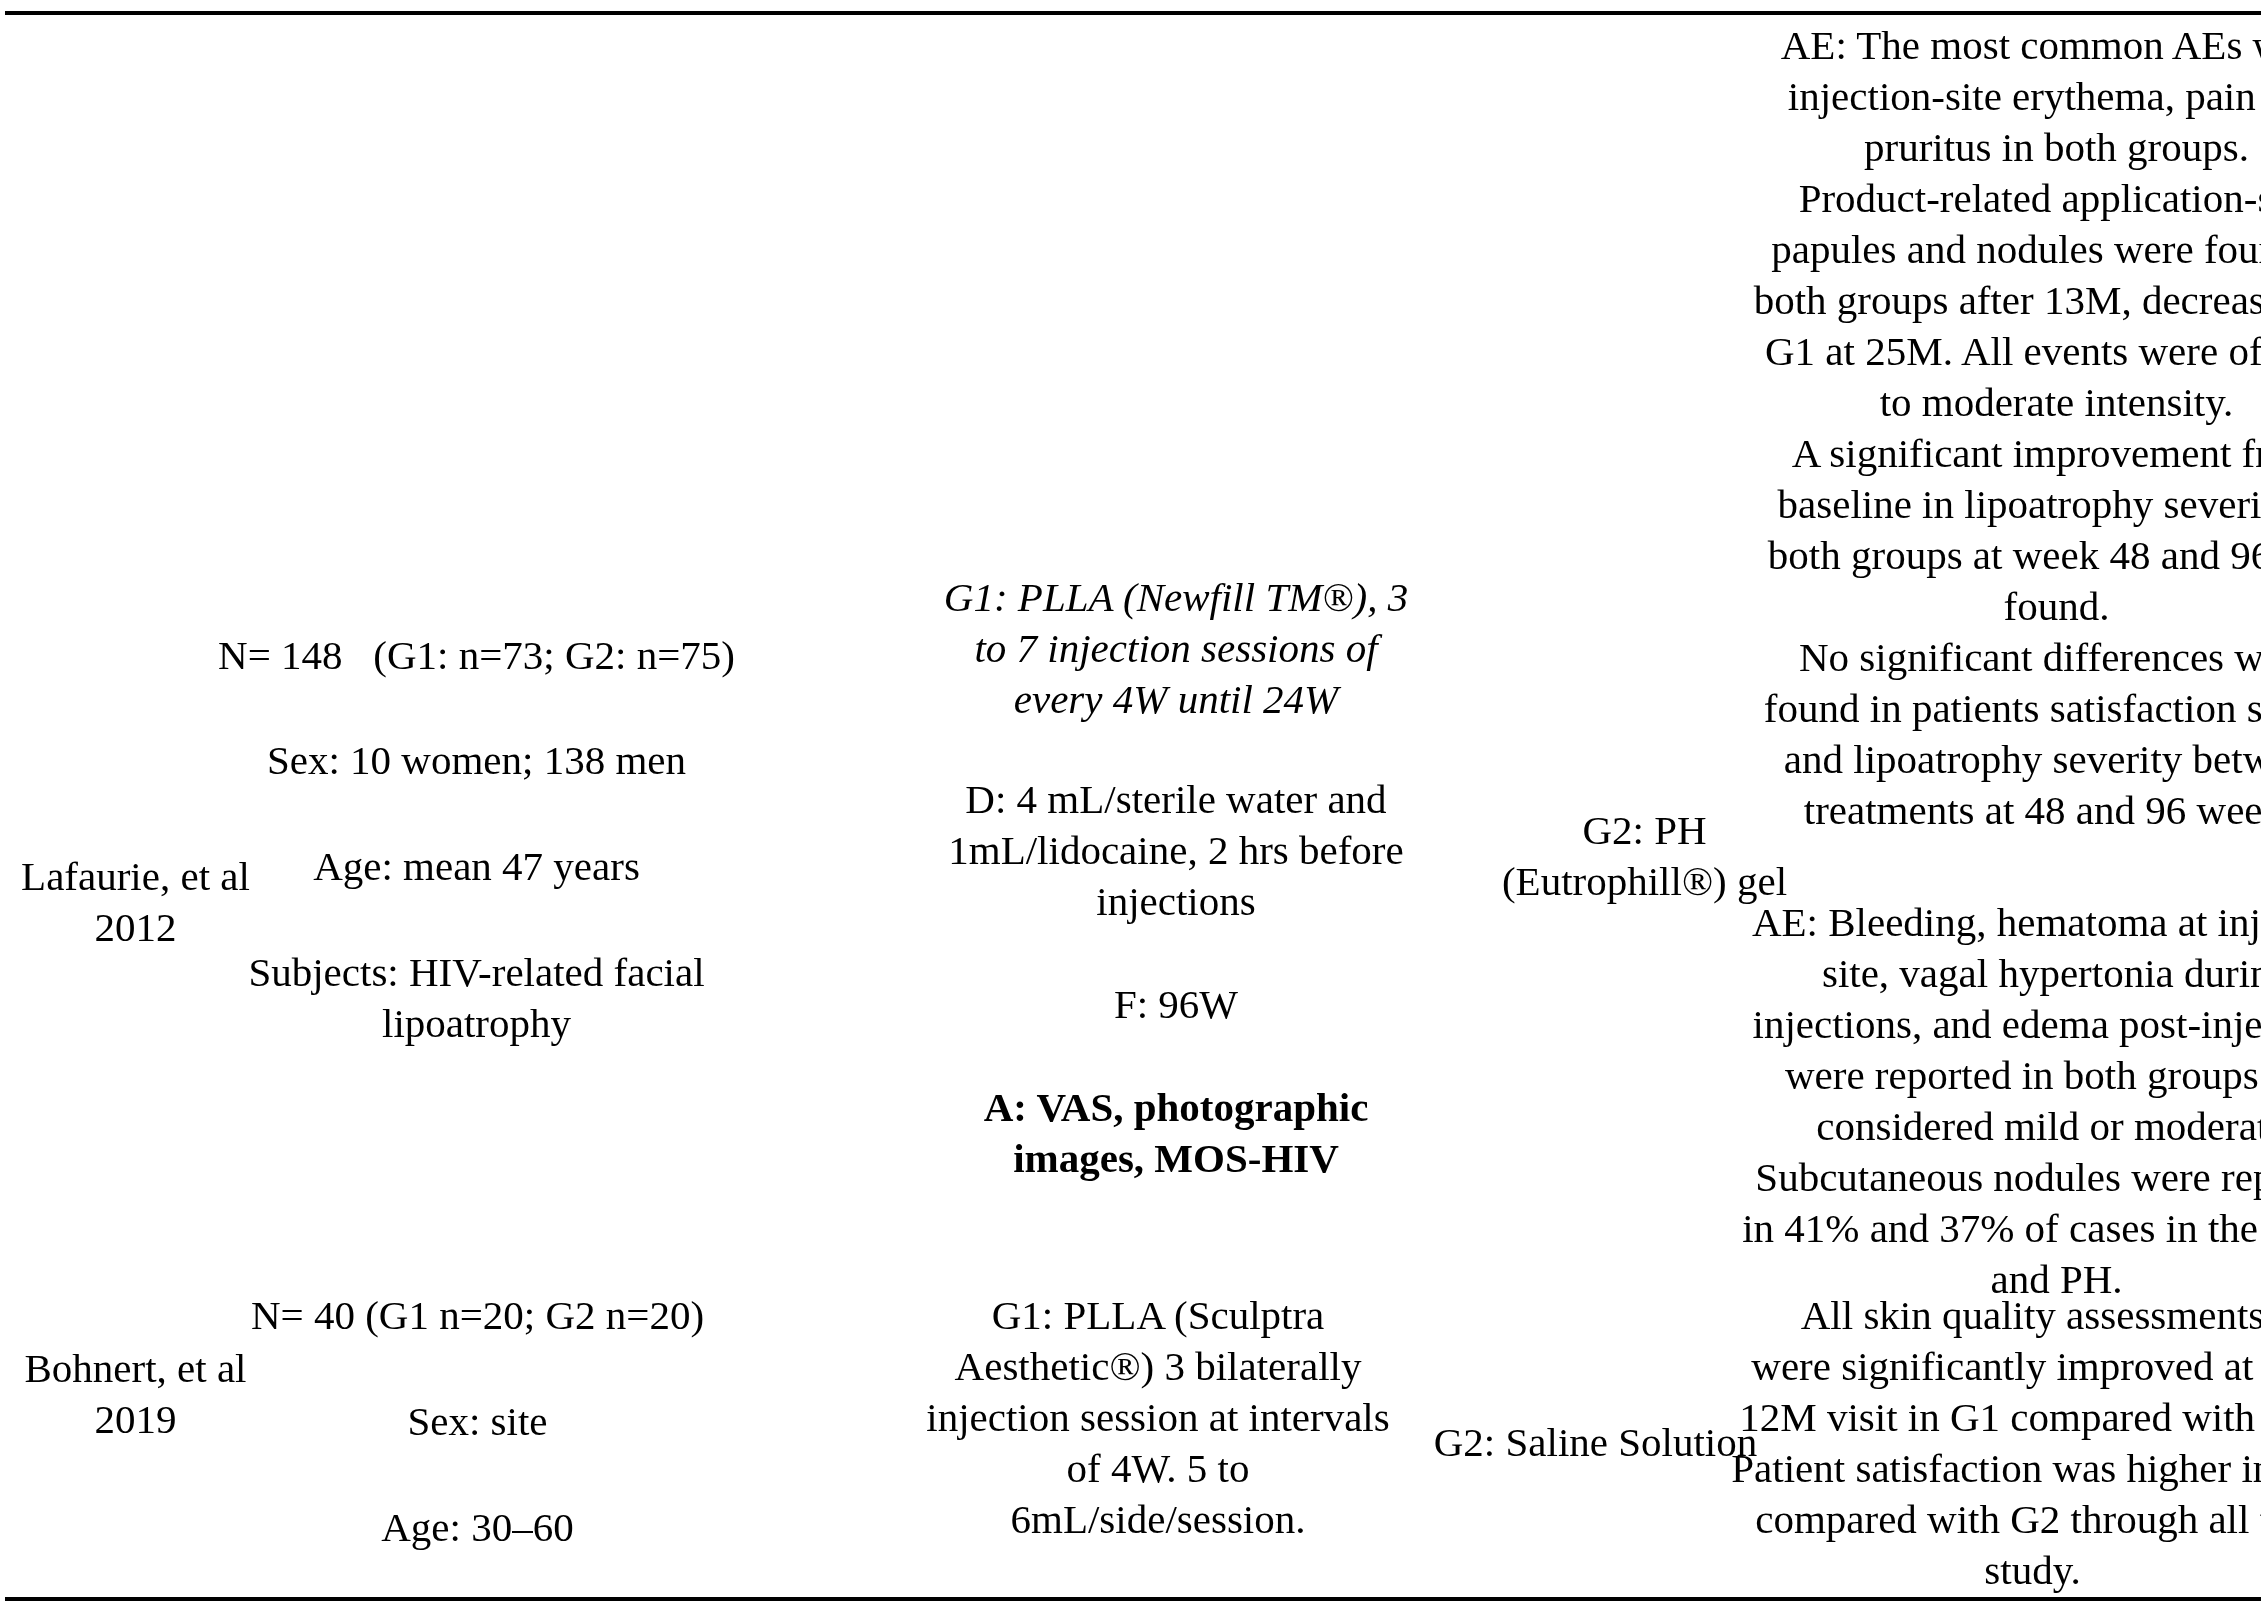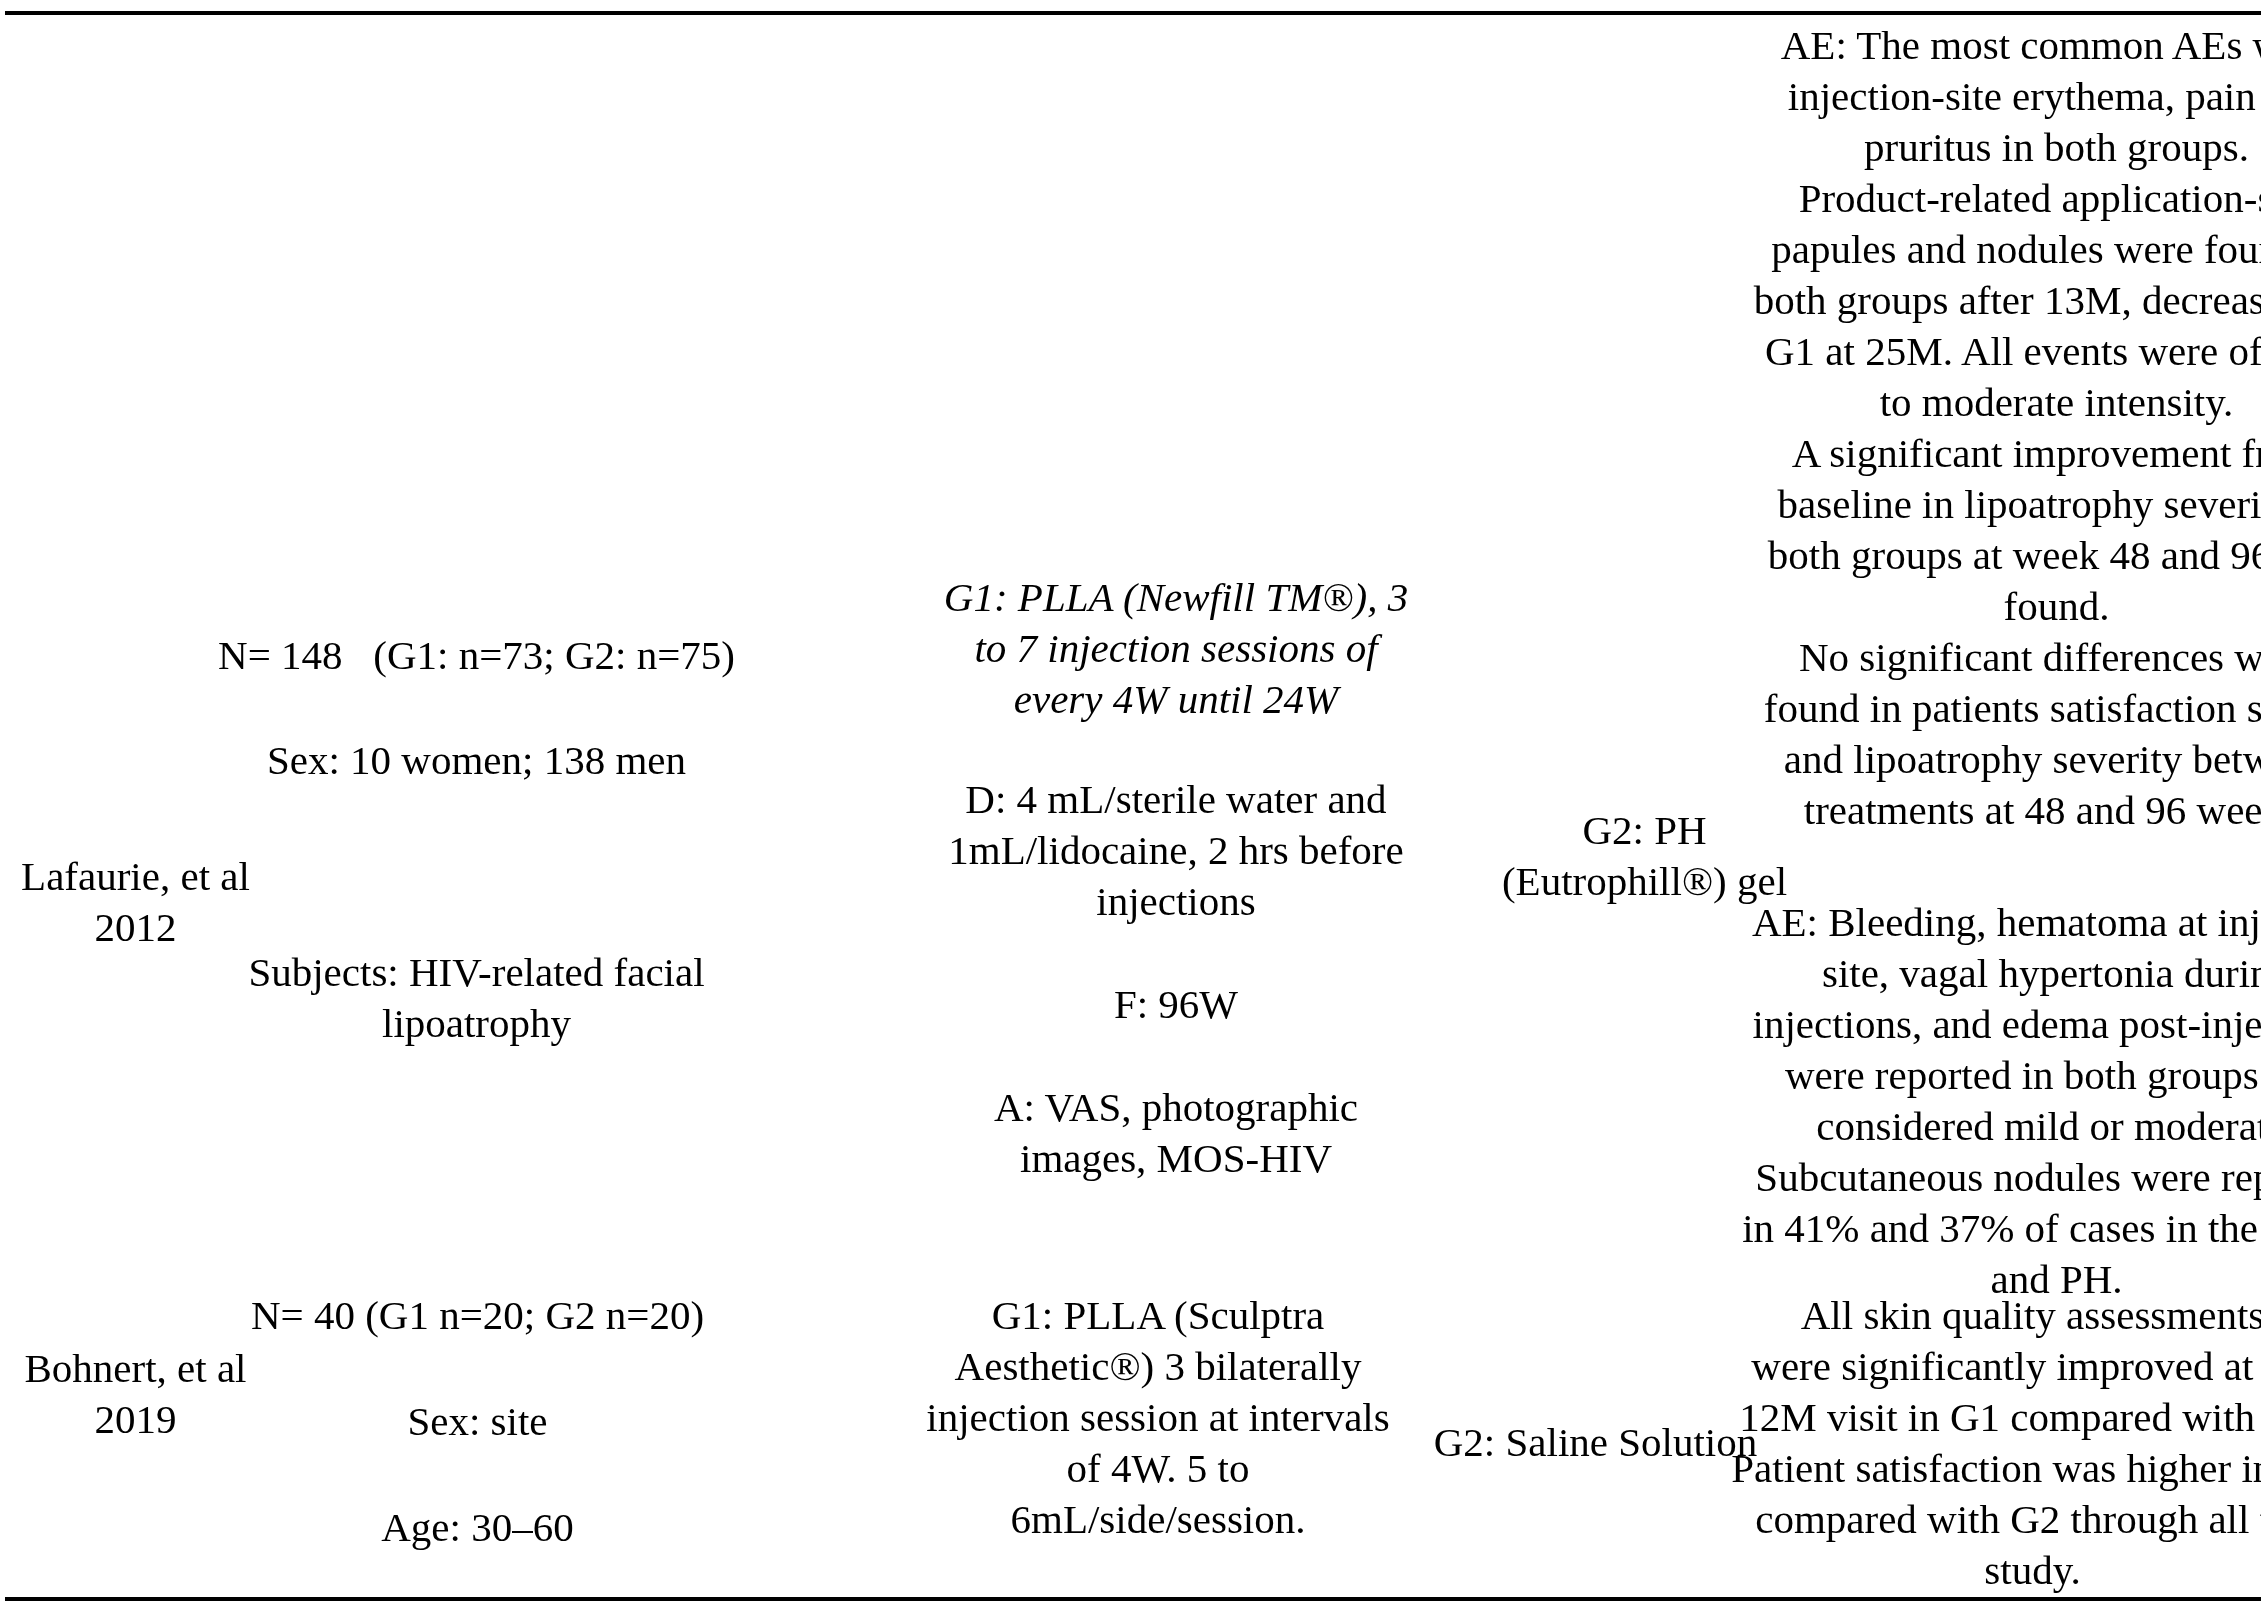--- a/index.html
+++ b/index.html
@@ -37,31 +37,32 @@
 <div id="page">
 
   <div class="rule" style="top:11px;"></div>
   <div class="rule" style="top:1597px;"></div>
 
   <div class="cell" style="left:0px; top:837px; width:271px;margin-top:14px;">Lafaurie, et al
 2012</div>
 
   <div class="cell" style="left:205px; top:630px; width:543px;">N= 148&nbsp;&nbsp;&nbsp;(G1: n=73; G2: n=75)</div>
   <div class="cell" style="left:205px; top:735px; width:543px;">Sex: 10 women; 138 men</div>
+  <div class="cell" style="left:205px; top:841px; width:543px;">Age: mean 47 years</div>
   <div class="cell" style="left:205px; top:947px; width:543px;">Subjects: HIV-related facial
 lipoatrophy</div>
 
   <div class="cell" style="left:882px; top:572px; width:588px;font-style:italic;">G1: PLLA (Newfill TM®), 3
 to 7 injection sessions of
 every 4W until 24W</div>
   <div class="cell" style="left:882px; top:774px; width:588px;">D: 4 mL/sterile water and
 1mL/lidocaine, 2 hrs before
 injections</div>
   <div class="cell" style="left:882px; top:979px; width:588px;">F: 96W</div>
-  <div class="cell" style="left:882px; top:1082px; width:588px;">A: VAS, photographic
+  <div class="cell" style="left:882px; top:1082px; width:588px;font-weight:bold;">A: VAS, photographic
 images, MOS-HIV</div>
 
   <div class="cell" style="left:1373px; top:805px; width:543px;">G2: PH
 (Eutrophill®) gel</div>
 
   <div class="cell" style="left:1672px; top:20px; width:769px;">AE: The most common AEs were
 injection-site erythema, pain and
 pruritus in both groups.
 Product-related application-site
 papules and nodules were found in

